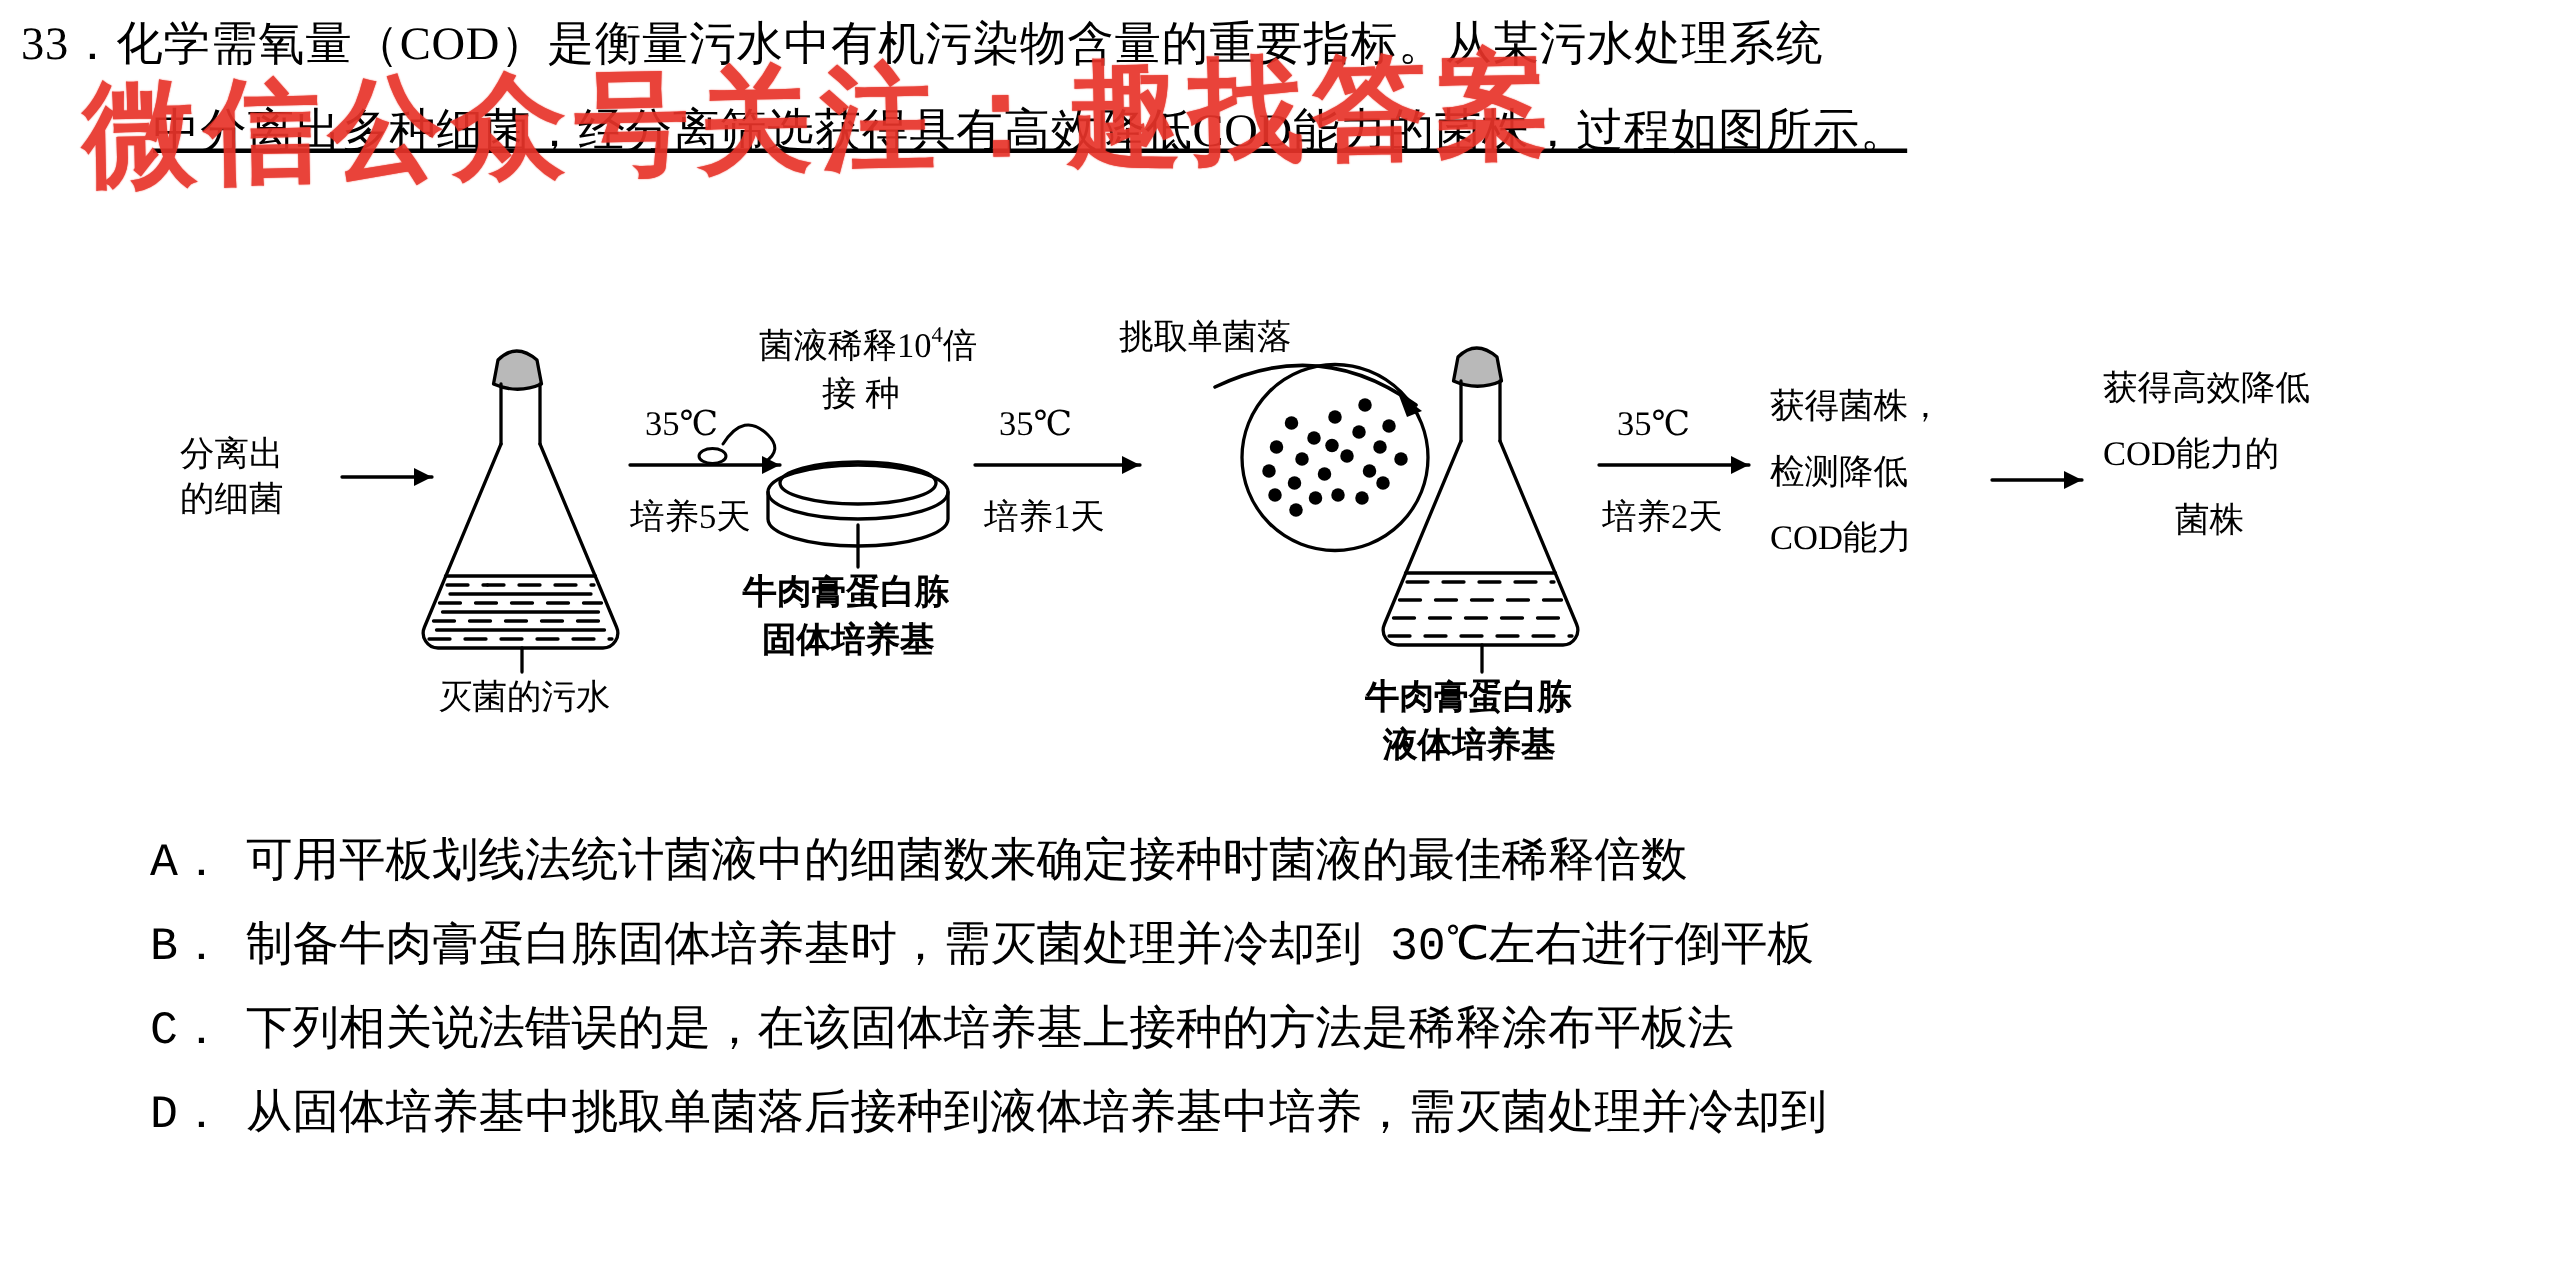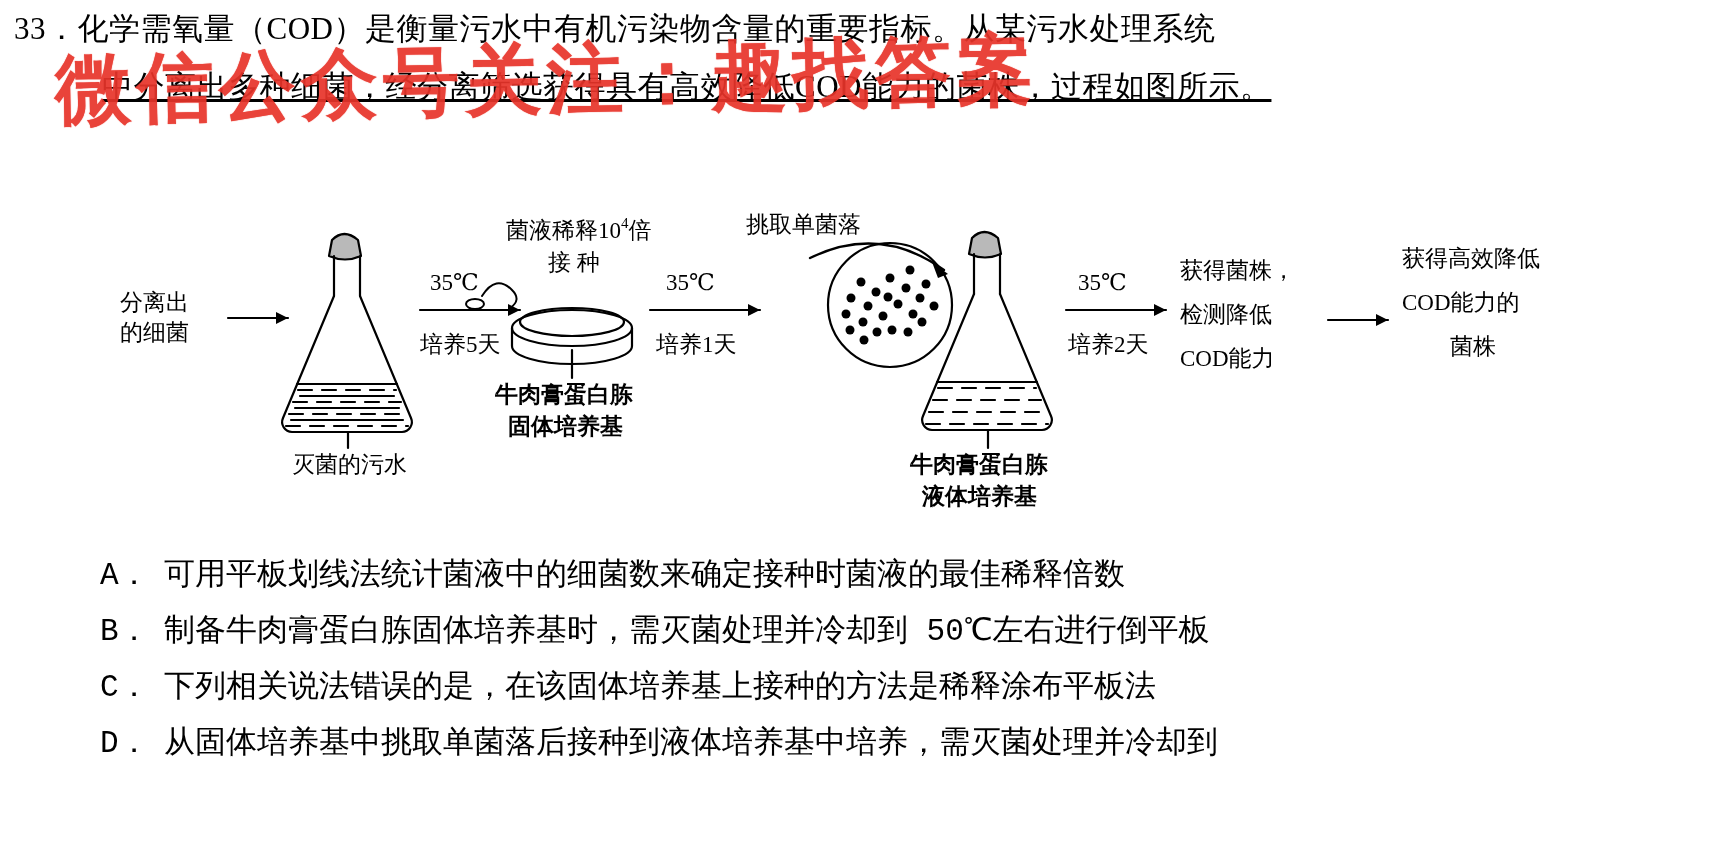--- a/index.html
+++ b/index.html
@@ -244,21 +244,21 @@
       <text class="fig-txt" x="1282" y="110">COD能力的</text>
       <text class="fig-txt" x="1330" y="154">菌株</text>
     </svg>
   </div>
 
   <div class="options">
     <div class="option">
       <span class="lbl">A．</span><span>可用平板划线法统计菌液中的细菌数来确定接种时菌液的最佳稀释倍数</span>
     </div>
     <div class="option">
-      <span class="lbl">B．</span><span>制备牛肉膏蛋白胨固体培养基时，需灭菌处理并冷却到 50℃左右进行倒平板</span>
+      <span class="lbl">B．</span><span>制备牛肉膏蛋白胨固体培养基时，需灭菌处理并冷却到 30℃左右进行倒平板</span>
     </div>
     <div class="option">
       <span class="lbl">C．</span><span>下列相关说法错误的是，在该固体培养基上接种的方法是稀释涂布平板法</span>
     </div>
     <div class="option">
       <span class="lbl">D．</span><span>从固体培养基中挑取单菌落后接种到液体培养基中培养，需灭菌处理并冷却到</span>
     </div>
   </div>
 
   <div class="watermark">

